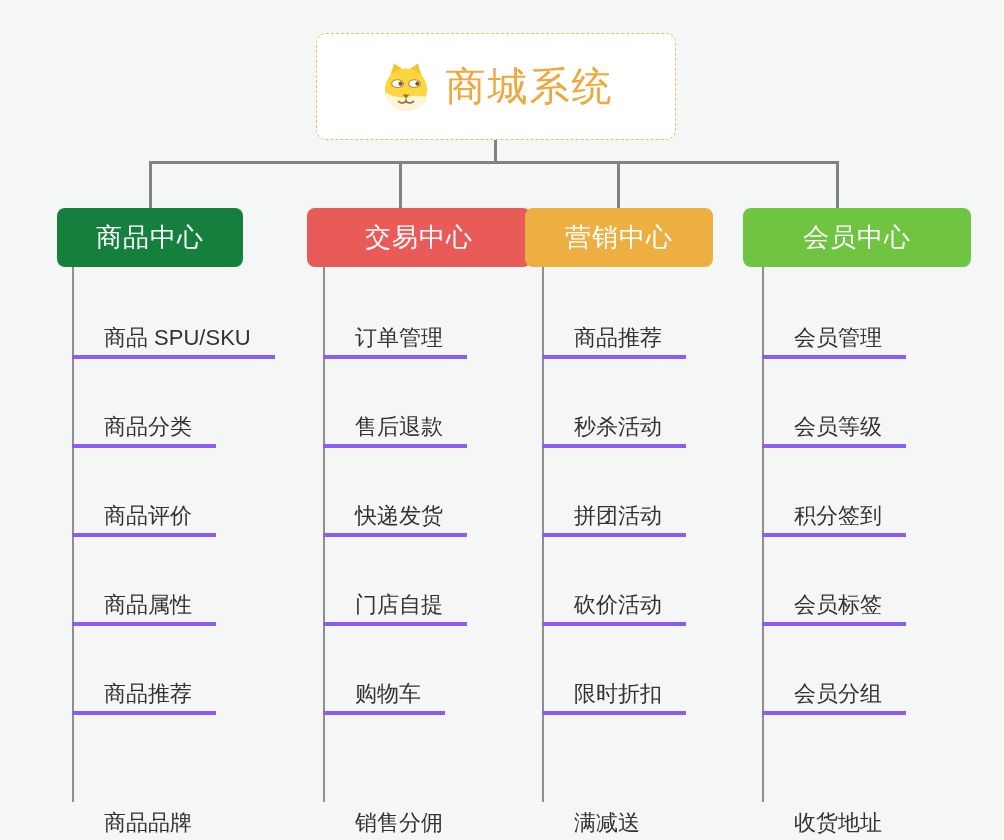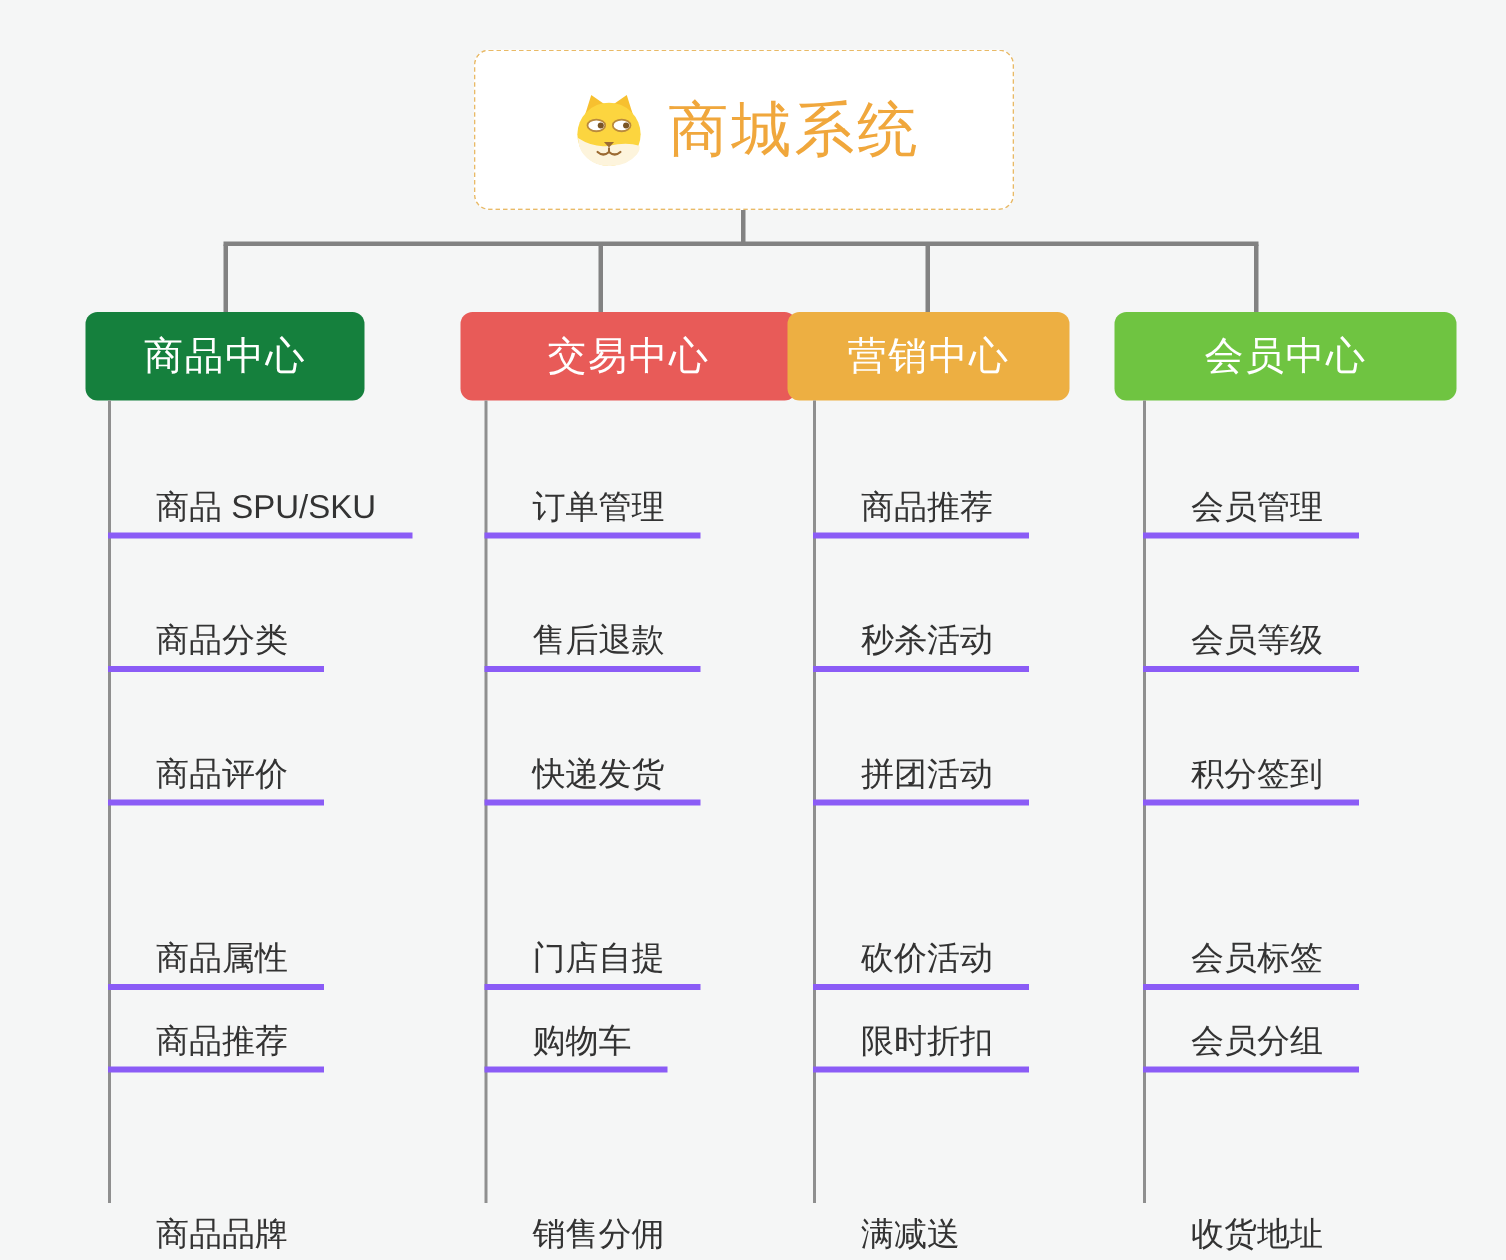--- a/index.html
+++ b/index.html
@@ -39,21 +39,21 @@
   .c0{left:72px;} .c1{left:323px;} .c2{left:542px;} .c3{left:762px;}
   .trunk{position:absolute;left:0;top:267px;width:2px;height:535px;background:#8f8f8f;}
   .leaf{
     position:absolute;left:0;white-space:nowrap;
     font-size:22px;line-height:30px;color:#333333;
     padding:0 24px 2px 32px;border-bottom:4px solid #8b5cf6;
   }
   .leaf:nth-of-type(2){top:323px;}
   .leaf:nth-of-type(3){top:412px;}
   .leaf:nth-of-type(4){top:501px;}
-  .leaf:nth-of-type(5){top:624px;}
+  .leaf:nth-of-type(5){top:590px;}
   .leaf:nth-of-type(6){top:679px;}
   .leaf:nth-of-type(7){top:808px;}
 </style>
 </head>
 <body>
 
 <div class="stage">
 
   <div class="line v-root"></div>
   <div class="line h-bus"></div>

